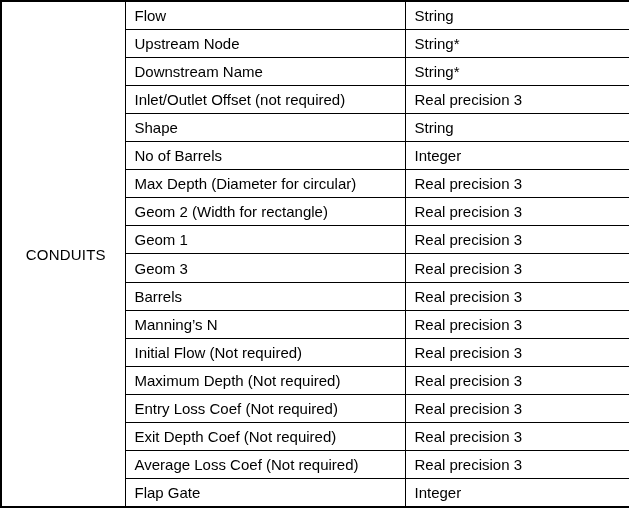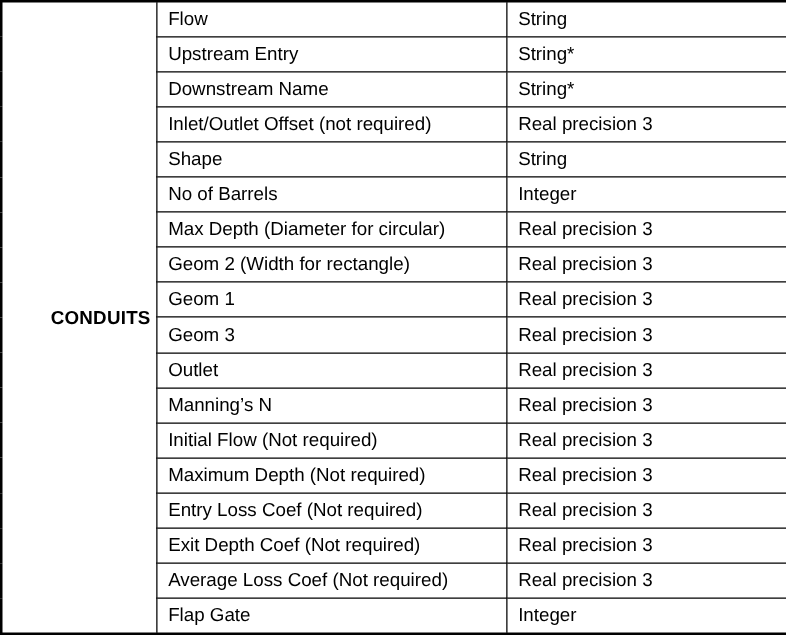--- a/index.html
+++ b/index.html
@@ -27,22 +27,22 @@
     padding: 0 4px 0 9px;
     vertical-align: middle;
     overflow: hidden;
     white-space: nowrap;
     background: var(--background, #ffffff);
   }
   table.doc-table tr {
     height: 28px;
   }
   td.section-cell {
-    font-weight: bold;
-    text-align: right;
+    font-weight: normal;
+    text-align: center;
     vertical-align: middle;
     padding-left: 8px;
     letter-spacing: 0.2px;
   }
 </style>
 </head>
 <body>
 
 <table class="doc-table">
   <colgroup>
@@ -50,21 +50,21 @@
     <col style="width:280px">
     <col style="width:225px">
   </colgroup>
   <tbody id="table-body">
       <tr>
         <td class="section-cell" rowspan="18">CONDUITS</td>
         <td class="field-cell">Flow</td>
         <td class="type-cell">String</td>
       </tr>
       <tr>
-        <td class="field-cell">Upstream Entry</td>
+        <td class="field-cell">Upstream Node</td>
         <td class="type-cell">String*</td>
       </tr>
       <tr>
         <td class="field-cell">Downstream Name</td>
         <td class="type-cell">String*</td>
       </tr>
       <tr>
         <td class="field-cell">Inlet/Outlet Offset (not required)</td>
         <td class="type-cell">Real precision 3</td>
       </tr>
@@ -86,21 +86,21 @@
       </tr>
       <tr>
         <td class="field-cell">Geom 1</td>
         <td class="type-cell">Real precision 3</td>
       </tr>
       <tr>
         <td class="field-cell">Geom 3</td>
         <td class="type-cell">Real precision 3</td>
       </tr>
       <tr>
-        <td class="field-cell">Outlet</td>
+        <td class="field-cell">Barrels</td>
         <td class="type-cell">Real precision 3</td>
       </tr>
       <tr>
         <td class="field-cell">Manning’s N</td>
         <td class="type-cell">Real precision 3</td>
       </tr>
       <tr>
         <td class="field-cell">Initial Flow (Not required)</td>
         <td class="type-cell">Real precision 3</td>
       </tr>

